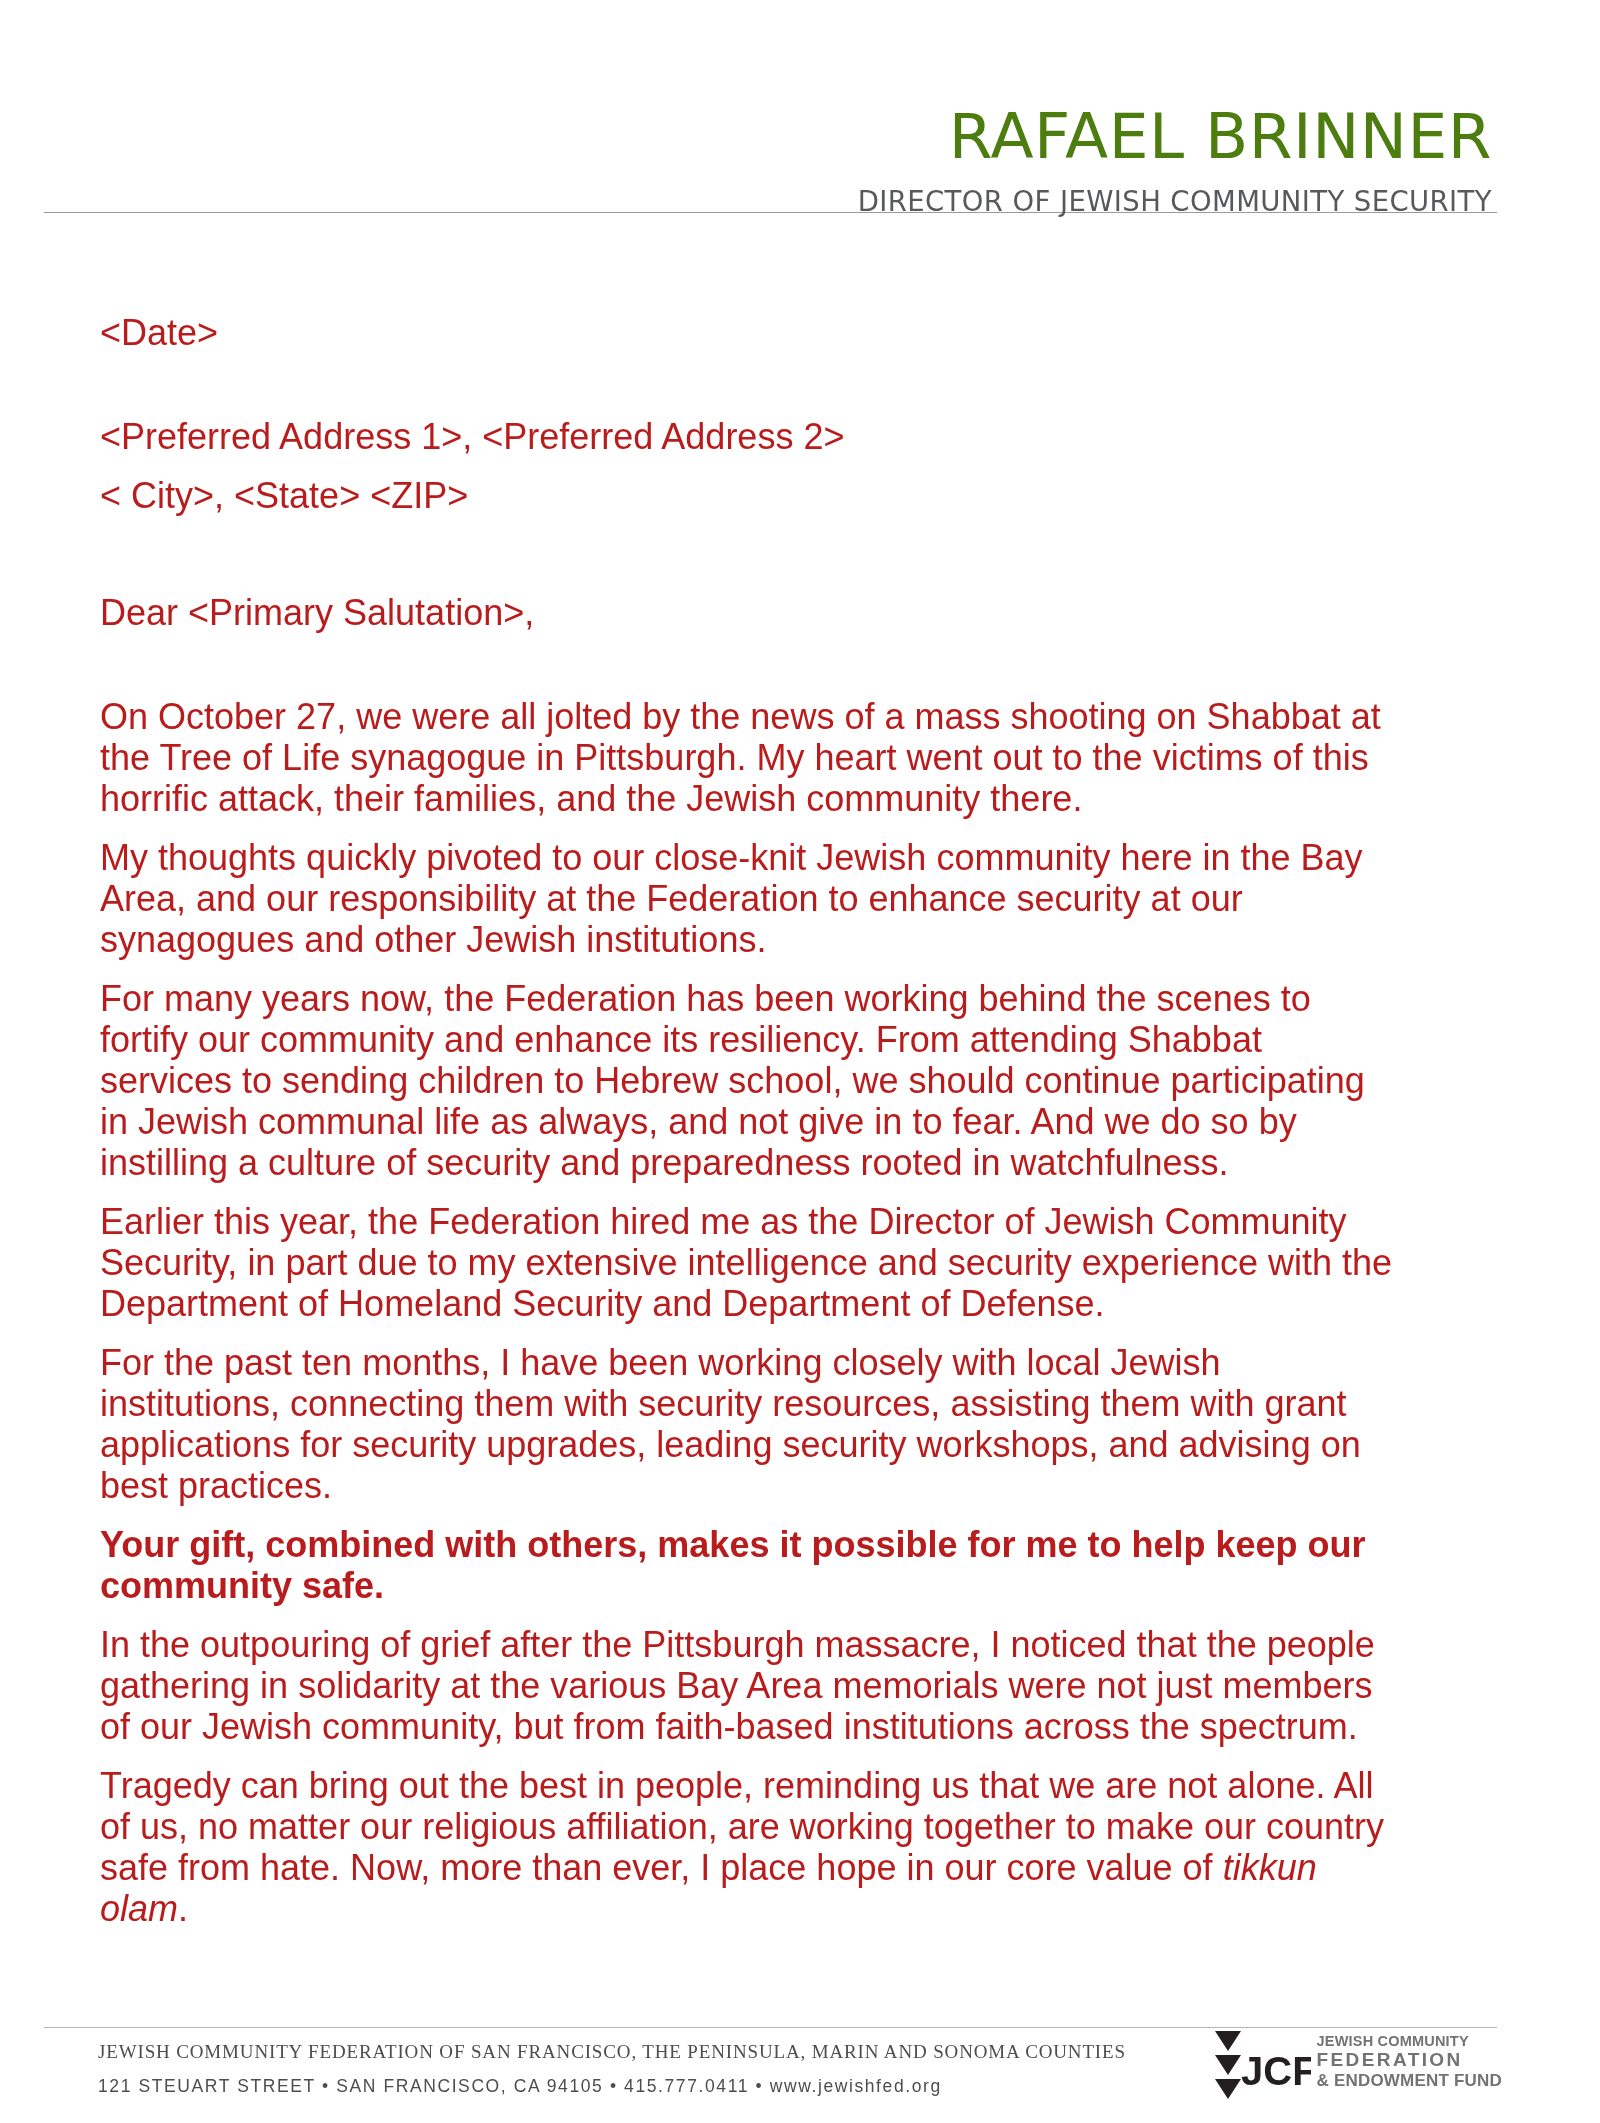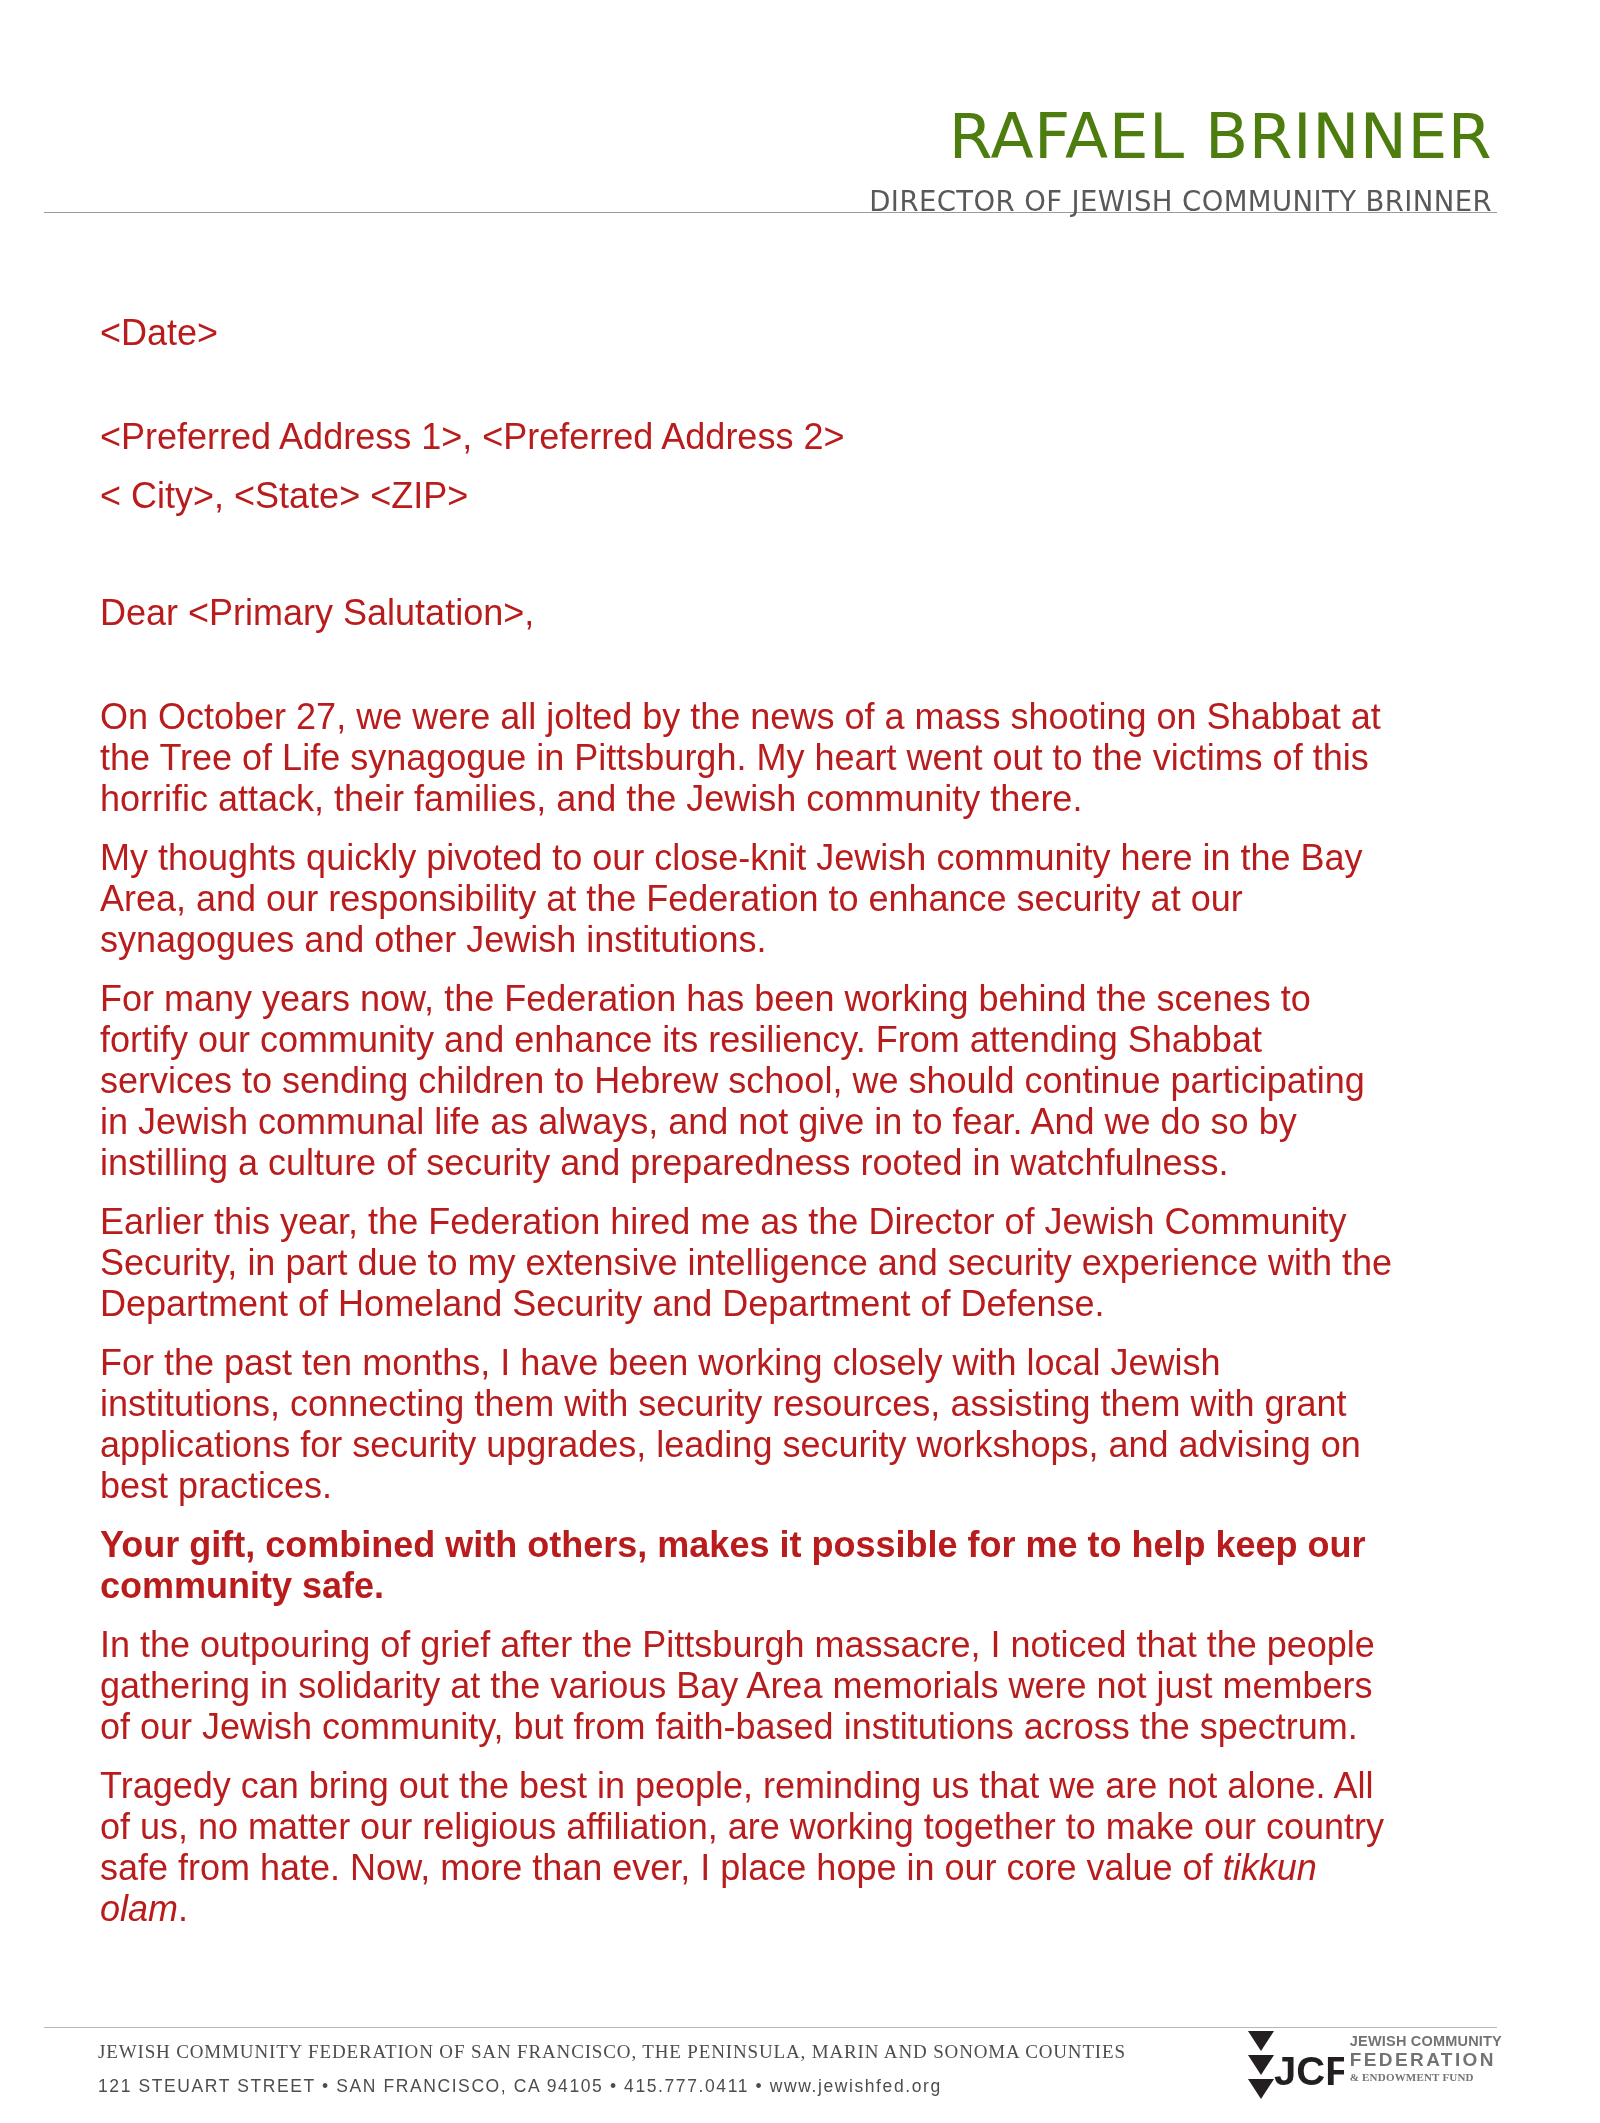--- a/index.html
+++ b/index.html
@@ -135,31 +135,31 @@
     height: 72px;
     margin-right: 6px;
   }
   .logo-words {
     line-height: 1.12;
     color: #737373;
     padding-top: 4px;
   }
   .lw1 { font-size: 14.5px; font-weight: bold; letter-spacing: 0.2px; }
   .lw2 { font-size: 19px; font-weight: bold; letter-spacing: 2.4px; }
-  .lw3 { font-size: 11px; font-weight: bold; letter-spacing: 0.2px; font-family: Liberation Serif, serif; }
+  .lw3 { font-size: 17px; font-weight: bold; letter-spacing: 0.2px; }
 </style>
 </head>
 <body>
 
 <div class="page">
 
   <div class="letterhead">
     <div class="lh-rule"></div>
     <div class="lh-name">RAFAEL BRINNER</div>
-    <div class="lh-title">DIRECTOR OF JEWISH COMMUNITY BRINNER</div>
+    <div class="lh-title">DIRECTOR OF JEWISH COMMUNITY SECURITY</div>
   </div>
 
   <div class="letter-body">
 
     <p>&lt;Date&gt;</p>
 
     <div class="gap-med"></div>
 
     <div class="addr-block">
       <p class="addr-line">&lt;Preferred Address 1&gt;, &lt;Preferred Address 2&gt;</p>

